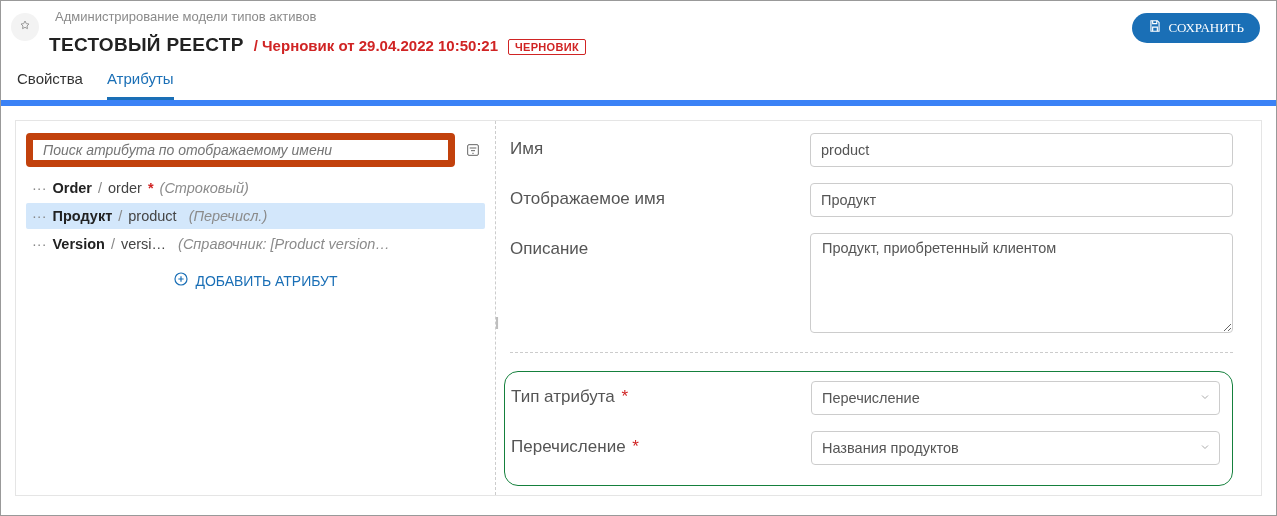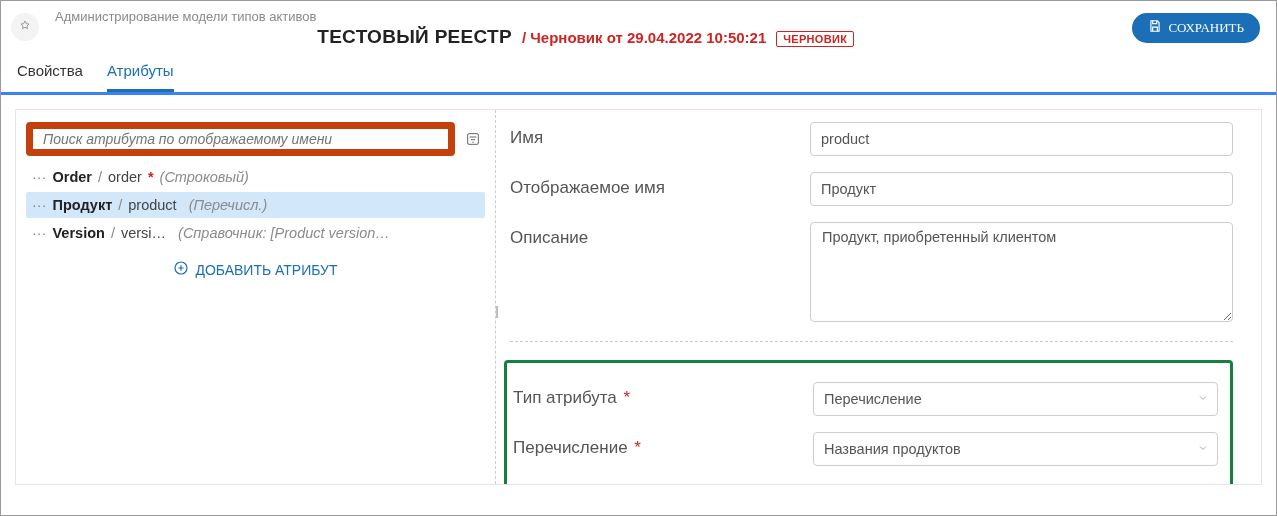--- a/index.html
+++ b/index.html
@@ -37,22 +37,21 @@
   .header-text { flex: 1; }
   .breadcrumb {
     font-size: 13px;
     color: #8a8a8a;
     margin-left: 6px;
   }
   .title-row {
     display:flex;
     align-items: baseline;
     gap: 10px;
-    margin-top: 2px;
-    justify-content: center;
+    margin-top: 10px;
   }
   .page-title {
     font-size: 19px;
     font-weight: 700;
     color: #222;
     letter-spacing: 0.3px;
   }
   .draft-stamp {
     color: #d02424;
     font-weight: 600;
@@ -80,21 +79,21 @@
     margin-top:4px;
     font-family:Liberation Serif, serif;
   }
   .save-btn svg { stroke:#fff; fill:none;}
 
   
   .tabs {
     display:flex;
     gap: 24px;
     padding: 14px 16px 0 16px;
-    border-bottom: 3px solid #3b82f6;
+    border-bottom: 6px solid #3b82f6;
   }
   .tab {
     padding-bottom: 10px;
     font-size: 15px;
     color: #333;
     cursor:pointer;
   }
   .tab.active {
     color: #1a6fb6;
     border-bottom: 3px solid #1a6fb6;
@@ -224,23 +223,23 @@
     position:absolute; right:8px; top:50%; transform:translateY(-50%);
   }
   .select-input .chev svg{stroke:#aaa;fill:none;}
 
   .section-divider{
     border:none;
     border-top:1px dashed #ccc;
     margin: 14px 0 18px 0;
   }
   .highlight-box{
-    border:3px solid #15803d;
-    border-radius:4px;
-    padding: 19px 12px 4px 6px;
+    border:1px solid #15803d;
+    border-radius:14px;
+    padding: 9px 12px 4px 6px;
     margin-left:-6px;
   }
 
   .split-handle{
     position:absolute;
     left:479px;
     top: 52%;
     color:#bbb;
     font-size:12px;
     letter-spacing:-2px;

